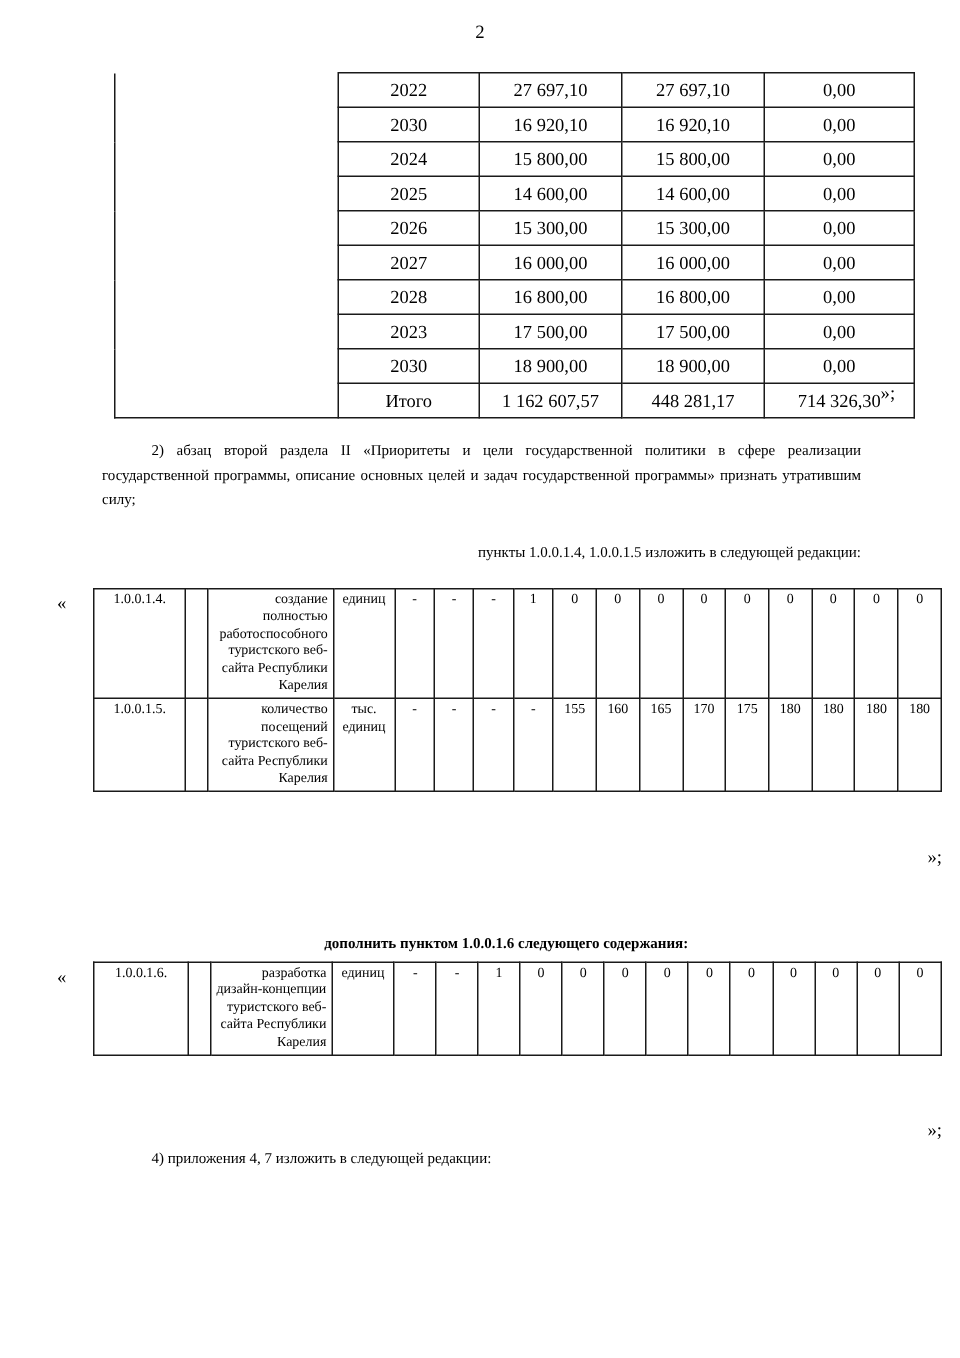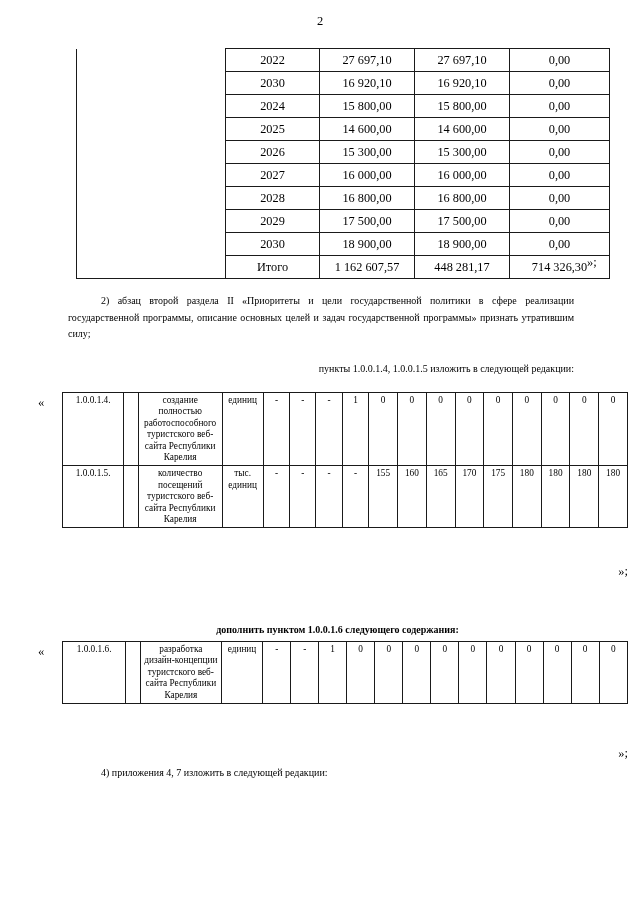--- a/index.html
+++ b/index.html
@@ -64,21 +64,21 @@
     border-collapse:collapse;table-layout:fixed;
     position:absolute;left:24px;top:0;
   }
   table.ind td{
     border:1px solid #1a1a1a;
     font-size:9.3px;vertical-align:top;
     padding:2px 3px;line-height:11.4px;margin-top:39px;
   }
   td.id-col{width:60px;text-align:center;}
   td.gap-col{width:9px;}
-  td.name-col{width:78px;text-align:center;}
+  td.name-col{width:78px;text-align:right;}
   td.unit-col{width:36px;text-align:center;}
   td.num-col{width:24px;text-align:center;}
 </style>
 </head>
 <body>
 
 <div class="page">
 
   <div class="page-number">2</div>
 
@@ -122,21 +122,21 @@
             <td class="c-v2">16 000,00</td>
             <td class="c-v3">0,00</td>
           </tr>
           <tr>
             <td class="c-year">2028</td>
             <td class="c-v1">16 800,00</td>
             <td class="c-v2">16 800,00</td>
             <td class="c-v3">0,00</td>
           </tr>
           <tr>
-            <td class="c-year">2029</td>
+            <td class="c-year">2023</td>
             <td class="c-v1">17 500,00</td>
             <td class="c-v2">17 500,00</td>
             <td class="c-v3">0,00</td>
           </tr>
           <tr>
             <td class="c-year">2030</td>
             <td class="c-v1">18 900,00</td>
             <td class="c-v2">18 900,00</td>
             <td class="c-v3">0,00</td>
           </tr>

